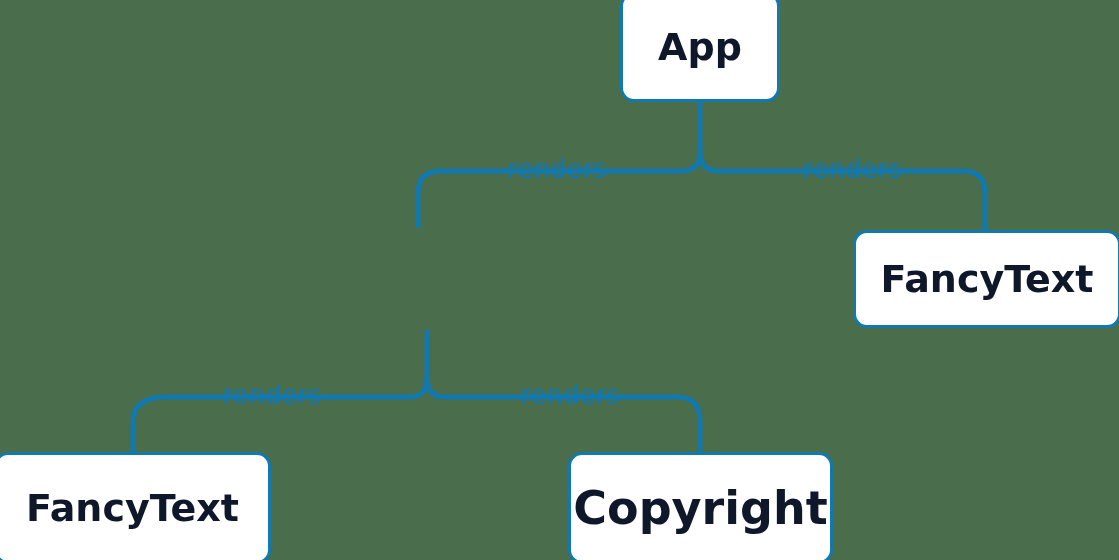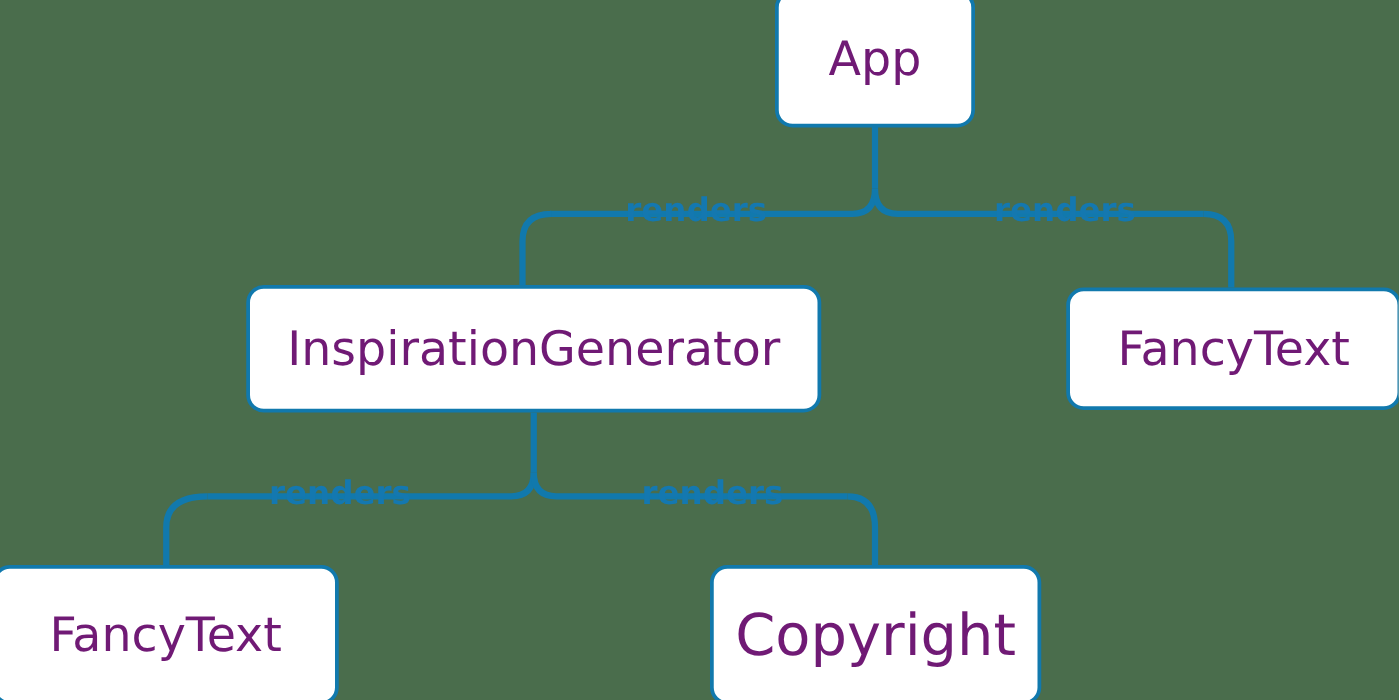--- a/index.html
+++ b/index.html
@@ -28,31 +28,31 @@
     box-sizing: border-box;
     background: #ffffff;
     border: 3px solid #1179ad;
     border-radius: 14px;
     display: flex;
     align-items: center;
     justify-content: center;
     z-index: 2;
   }
   .node-label {
-    color: #701a75;
+    color: #0f172a;
     font-family: "DejaVu Sans", sans-serif;
-    font-weight: 400;
+    font-weight: 700;
     white-space: nowrap;
     letter-spacing: 0px;
   }
   .edge-label {
     position: absolute;
     color: #1478b0;
     font-family: "DejaVu Sans", sans-serif;
-    font-weight: 700;
+    font-weight: 400;
     font-size: 26px;
     white-space: nowrap;
     transform: translate(-50%, -50%);
     z-index: 3;
   }
 
   
   #node-app        { left: 620px; top: -8px;  width: 160px; height: 110px; }
   #node-app .node-label { font-size: 38px; }
 
@@ -92,23 +92,20 @@
       <path d="M166,397 Q133,397 133,422 L133,452"></path>
 
       <path d="M678,397 Q700,397 700,422 L700,452"></path>
     </g>
   </svg>
 
   <div class="node" id="node-app">
     <span class="node-label">App</span>
   </div>
 
-  <div class="node" id="node-inspgen">
-    <span class="node-label">InspirationGenerator</span>
-  </div>
 
   <div class="node" id="node-fancy-right">
     <span class="node-label">FancyText</span>
   </div>
 
   <div class="node" id="node-fancy-left">
     <span class="node-label">FancyText</span>
   </div>
 
   <div class="node" id="node-copyright">

